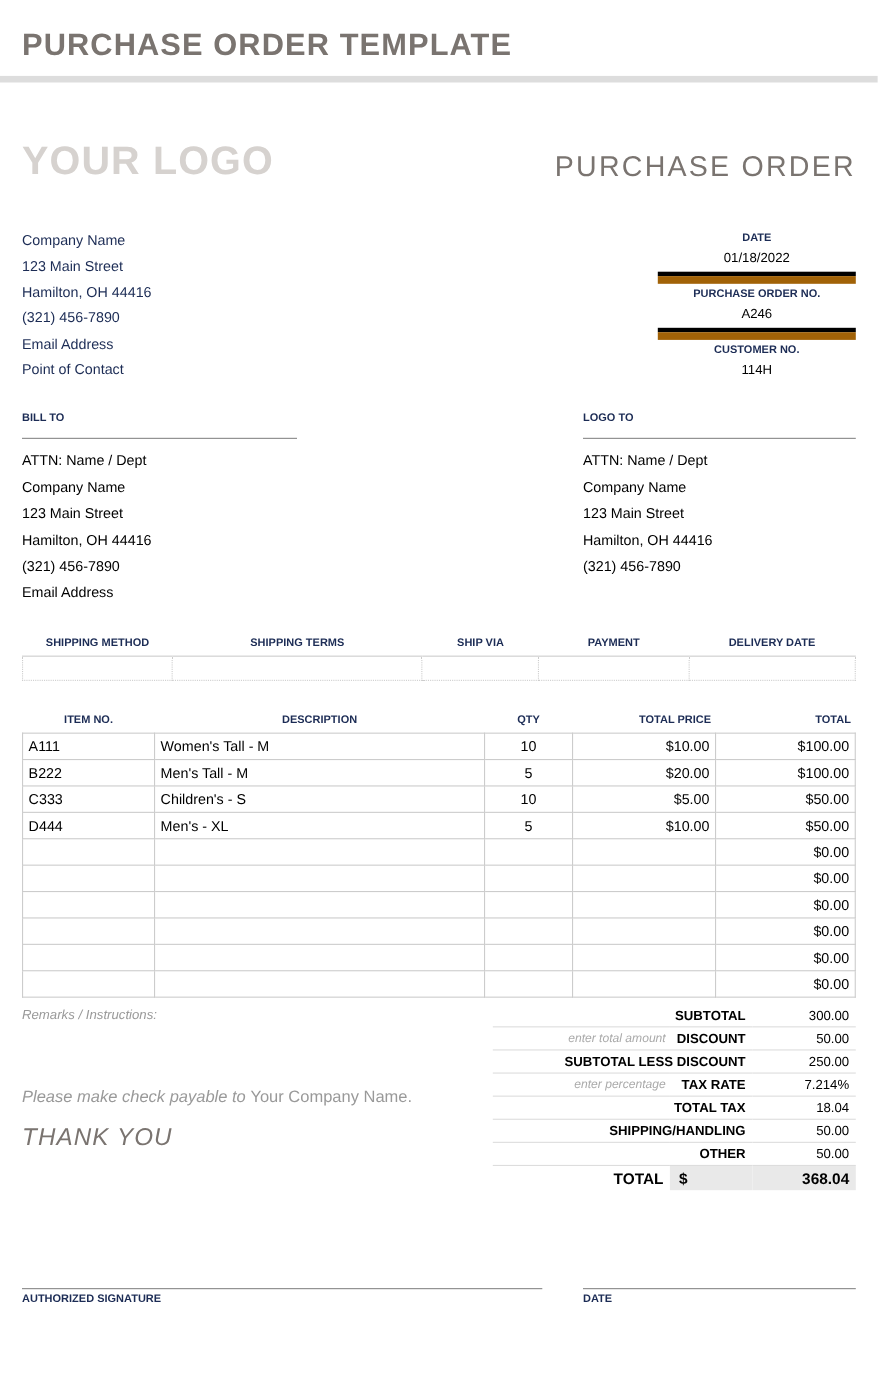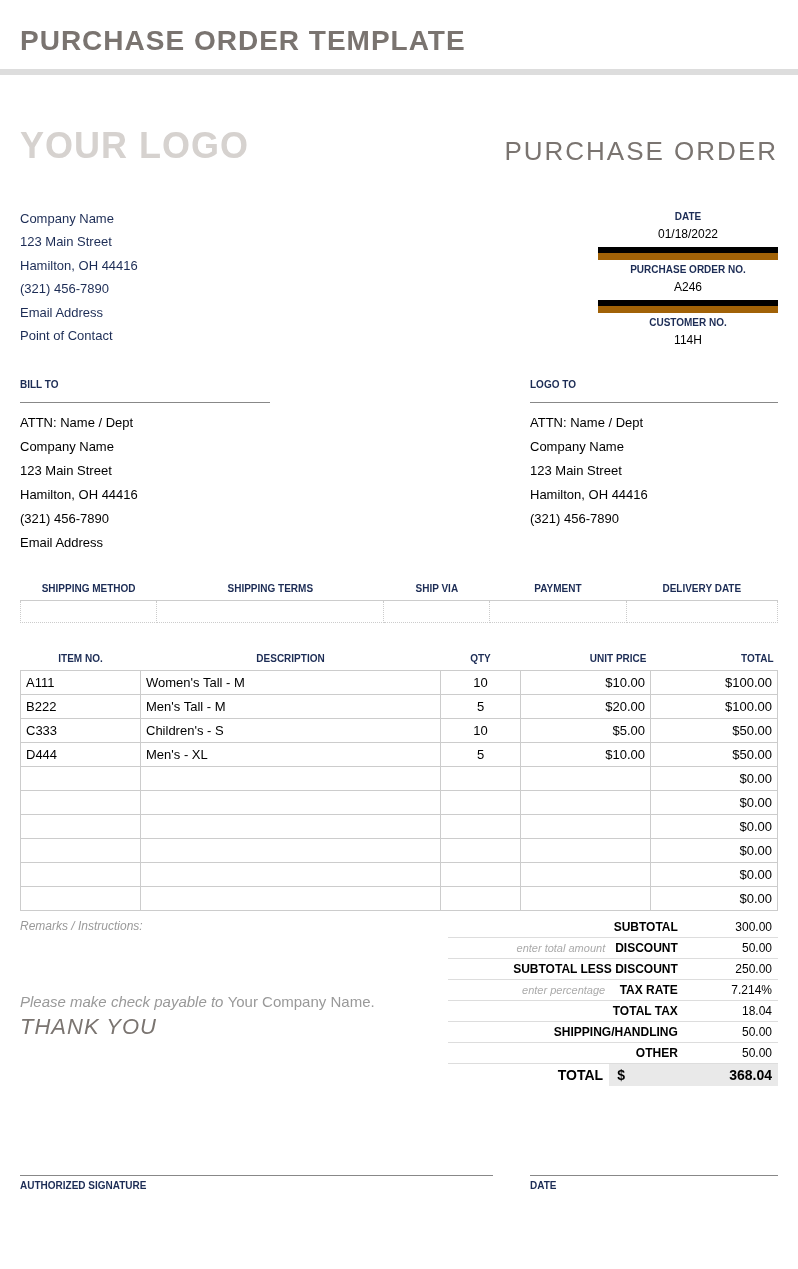--- a/index.html
+++ b/index.html
@@ -8,21 +8,21 @@
 .title-rule { height: 6px; background: #ddd; margin: 0 0 50px; }
 .container { padding: 0 20px 40px; }
 .head-row { display: flex; justify-content: space-between; align-items: flex-end; margin-bottom: 40px; }
 .logo { font-size: 36px; font-weight: 700; color: #d6d2cf; letter-spacing: 1px; }
 .doc-type { font-size: 26px; color: #7a7470; letter-spacing: 2px; }
 .info-row { display: flex; justify-content: space-between; margin-bottom: 26px; }
 .company-block { font-size: 13px; line-height: 1.8; color: #1c2c55; }
 .meta-block { width: 180px; text-align: right; }
 .meta-label { font-size: 10px; font-weight: 700; color: #1c2c55; border-top: 7px solid #a16207; padding: 4px 6px 2px; text-align: center; }
 .meta-label:first-child { border-top: none; }
-.meta-value { font-size: 12px; text-align: center; padding: 3px 6px 6px; border-bottom: 6px solid #000000; }
+.meta-value { font-size: 12px; text-align: center; padding: 3px 6px 6px; border-bottom: 4px solid #000000; }
 .meta-value:last-child { border-bottom: none; }
 .bs-row { display: flex; gap: 0; margin-bottom: 22px; }
 .bs-col { flex: 1; }
 .bs-col.ship { flex: 0 0 248px; }
 .sec-label { font-size: 10px; font-weight: 700; color: #1c2c55; border-bottom: 1px solid #888; padding-bottom: 12px; margin-bottom: 8px; }
 .addr { font-size: 13px; line-height: 1.85; }
 table { width: 100%; border-collapse: collapse; }
 .ship-table th { font-size: 10px; font-weight: 700; color: #1c2c55; text-align: center; padding: 6px 4px; border-bottom: 1px solid #ccc; }
 .ship-table td { height: 22px; border: 1px dotted #ccc; border-top: none; }
 .ship-table { margin-bottom: 24px; }
@@ -37,21 +37,21 @@
 .remarks { flex: 1; font-size: 12px; color: #999; font-style: italic; padding-top: 2px; }
 .totals { width: 330px; }
 .totals table { width: 100%; }
 .totals td { font-size: 12px; padding: 3px 6px; border-bottom: 1px solid #ddd; }
 .totals .lab { text-align: right; font-weight: 700; width: 200px; }
 .totals .hint { font-size: 11px; color: #aaa; font-style: italic; font-weight: normal; text-align: right; padding-right: 4px; }
 .totals .val { text-align: right; width: 110px; }
 .totals .grand td { background: #e9e9e9; font-weight: 700; font-size: 14px; border-bottom: none; }
 .totals .grand .cur { text-align: left; padding-left: 8px; }
 .payable { font-size: 15px; font-style: italic; margin-top: 60px; }
-.thanks { font-size: 22px; color: #7a7470; letter-spacing: 1px; margin-top: 4px; }
+.thanks { font-size: 22px; color: #7a7470; letter-spacing: 1px; margin-top: 15px; }
 .sig-row { display: flex; gap: 37px; margin-top: 89px; }
 .sig { flex: 1; }
 .sig.date { flex: 0 0 248px; }
 .sig-line { border-top: 1px solid #888; }
 .sig-label { font-size: 10px; font-weight: 700; color: #1c2c55; margin-top: 4px; }
 .footer { margin-top: 44px; text-align: center; font-size: 13px; font-style: italic; color: #555; }
 .footer .noi { font-style: normal; margin-top: 4px; }
 .footer .web { font-style: normal; margin-top: 18px; }
 </style>
 </head>
@@ -130,21 +130,21 @@
     </tr>
       </tbody>
   </table>
 
   <table class="items">
     <thead>
         <tr>
       <th class="c-itemno">ITEM NO.</th>
       <th class="c-desc">DESCRIPTION</th>
       <th class="c-qty">QTY</th>
-      <th class="c-unit">UNIT PRICE</th>
+      <th class="c-unit">TOTAL PRICE</th>
       <th class="c-total">TOTAL</th>
     </tr>
       </thead>
     <tbody id="items-body">
         <tr>
           <td class="c-itemno">A111</td>
           <td class="c-desc">Women's Tall - M</td>
           <td class="c-qty">10</td>
           <td class="c-unit">$10.00</td>
           <td class="c-total">$100.00</td>

